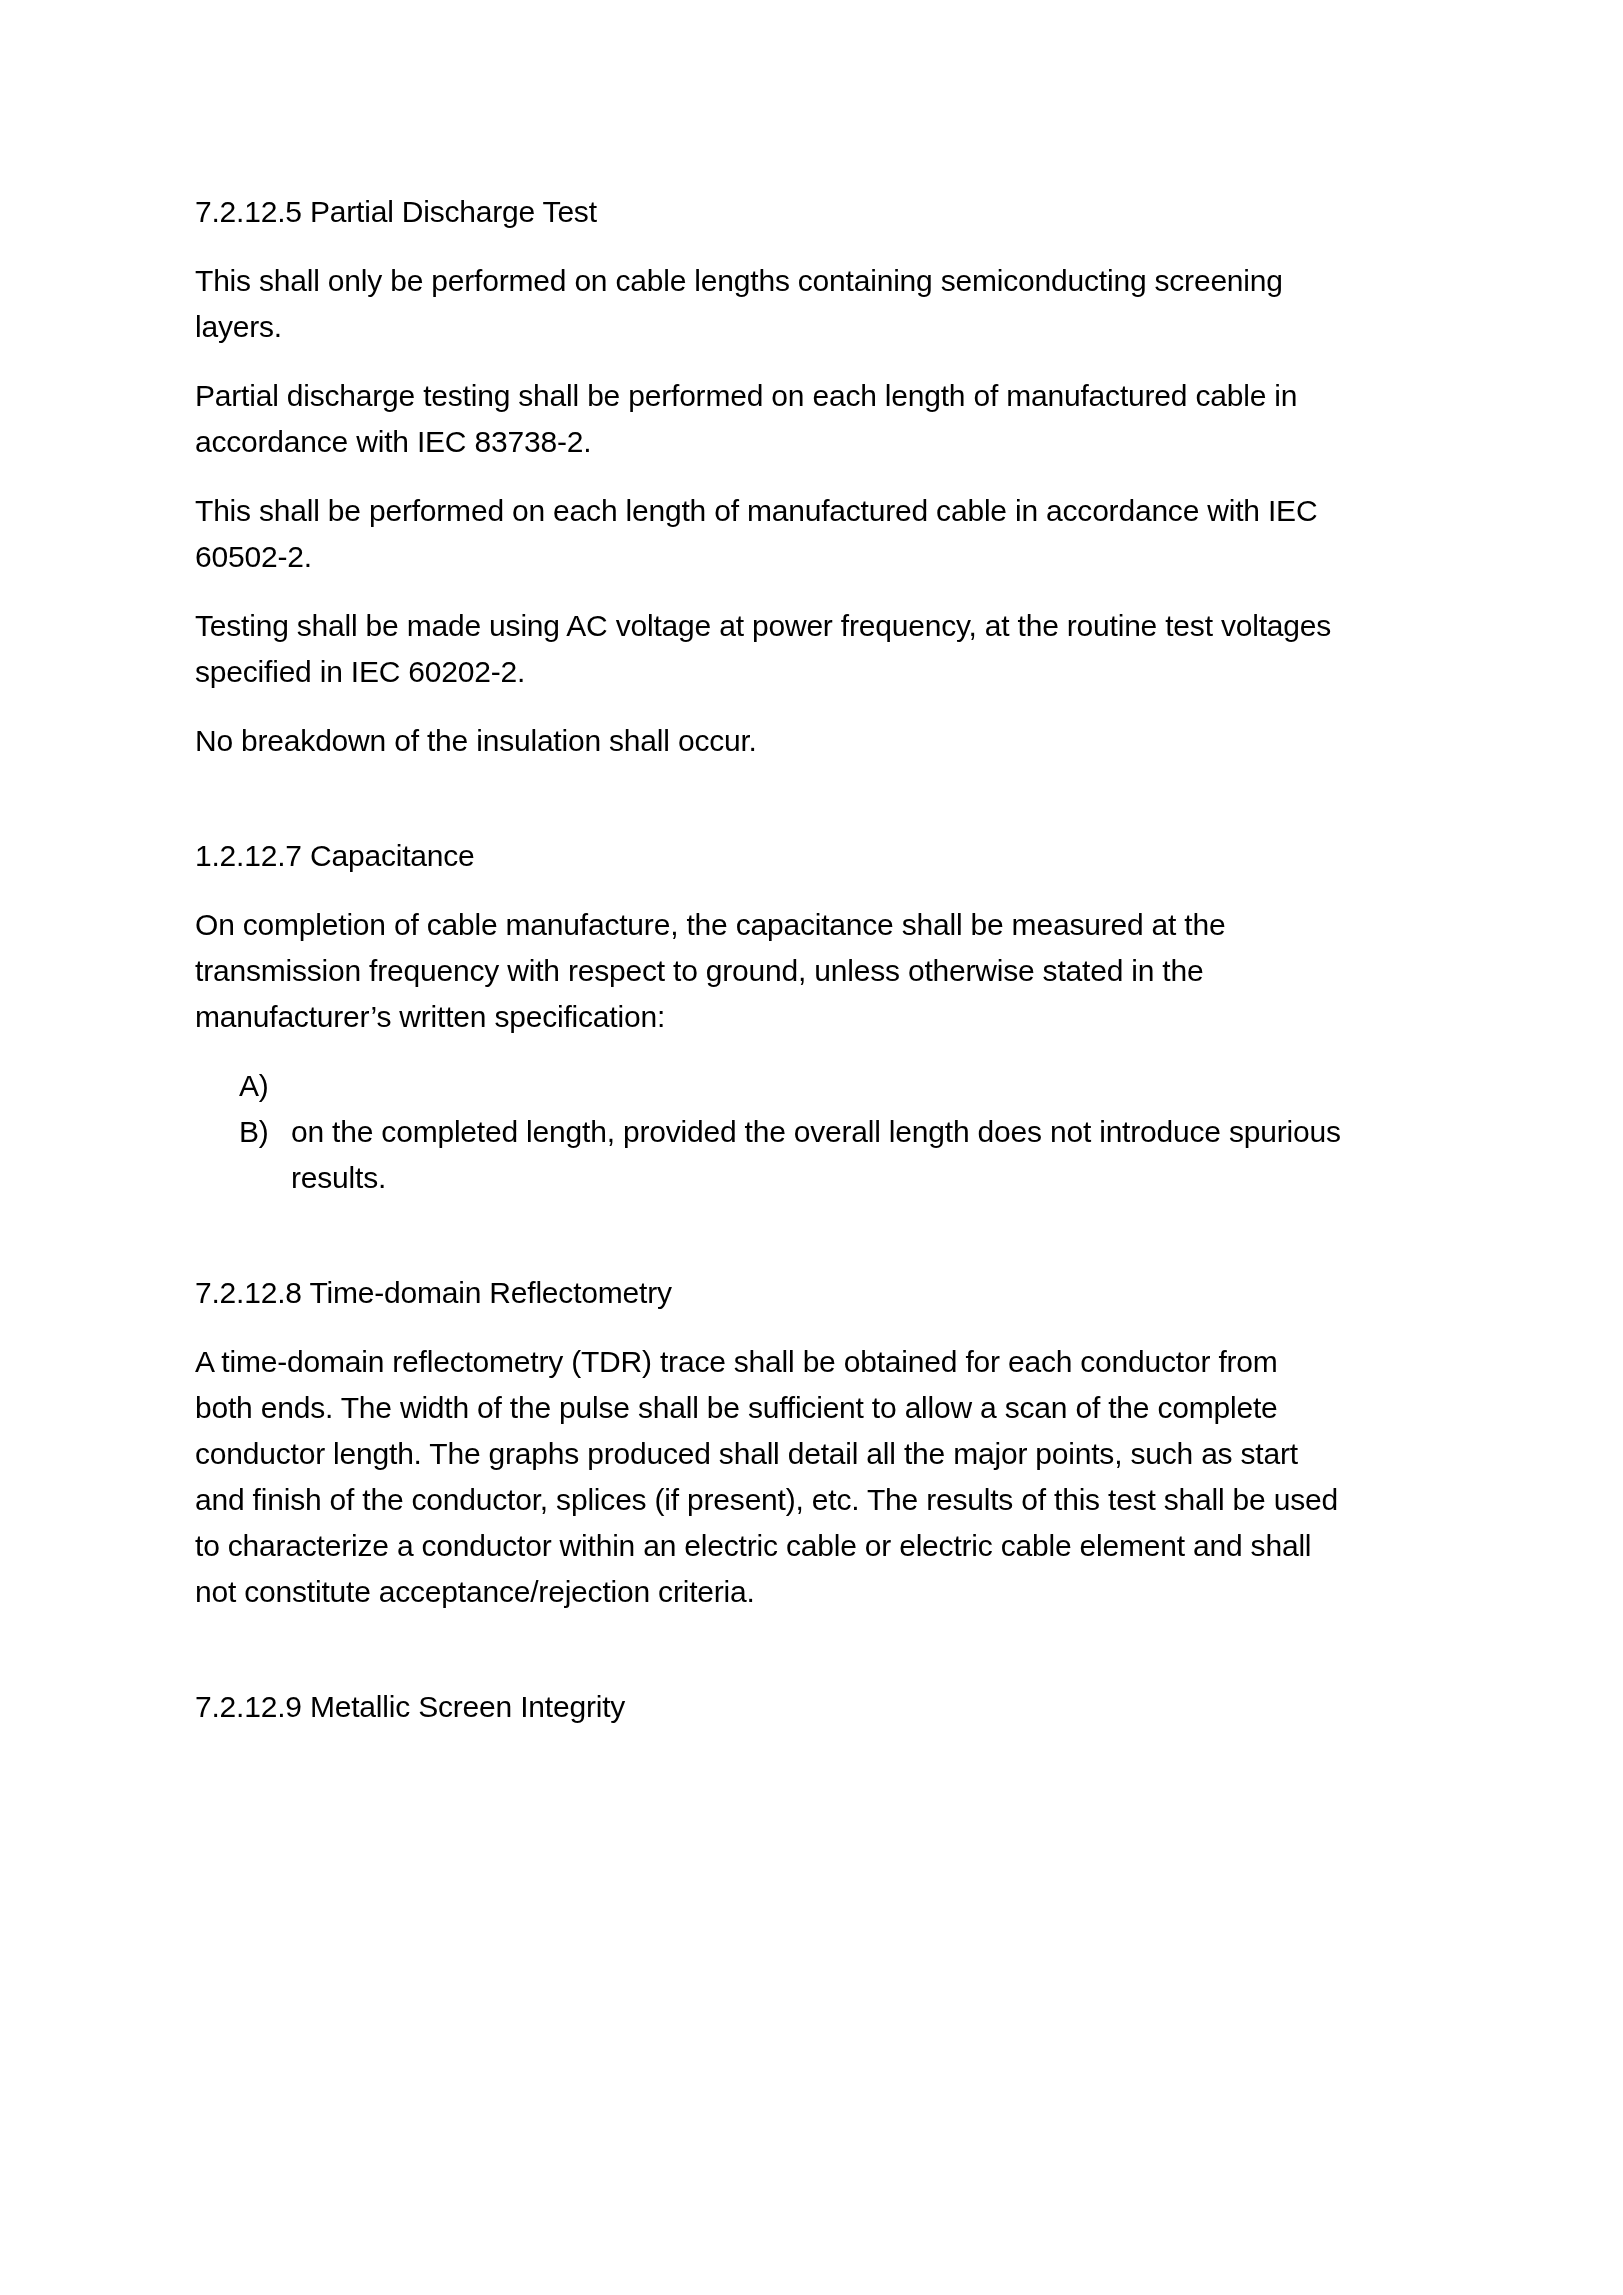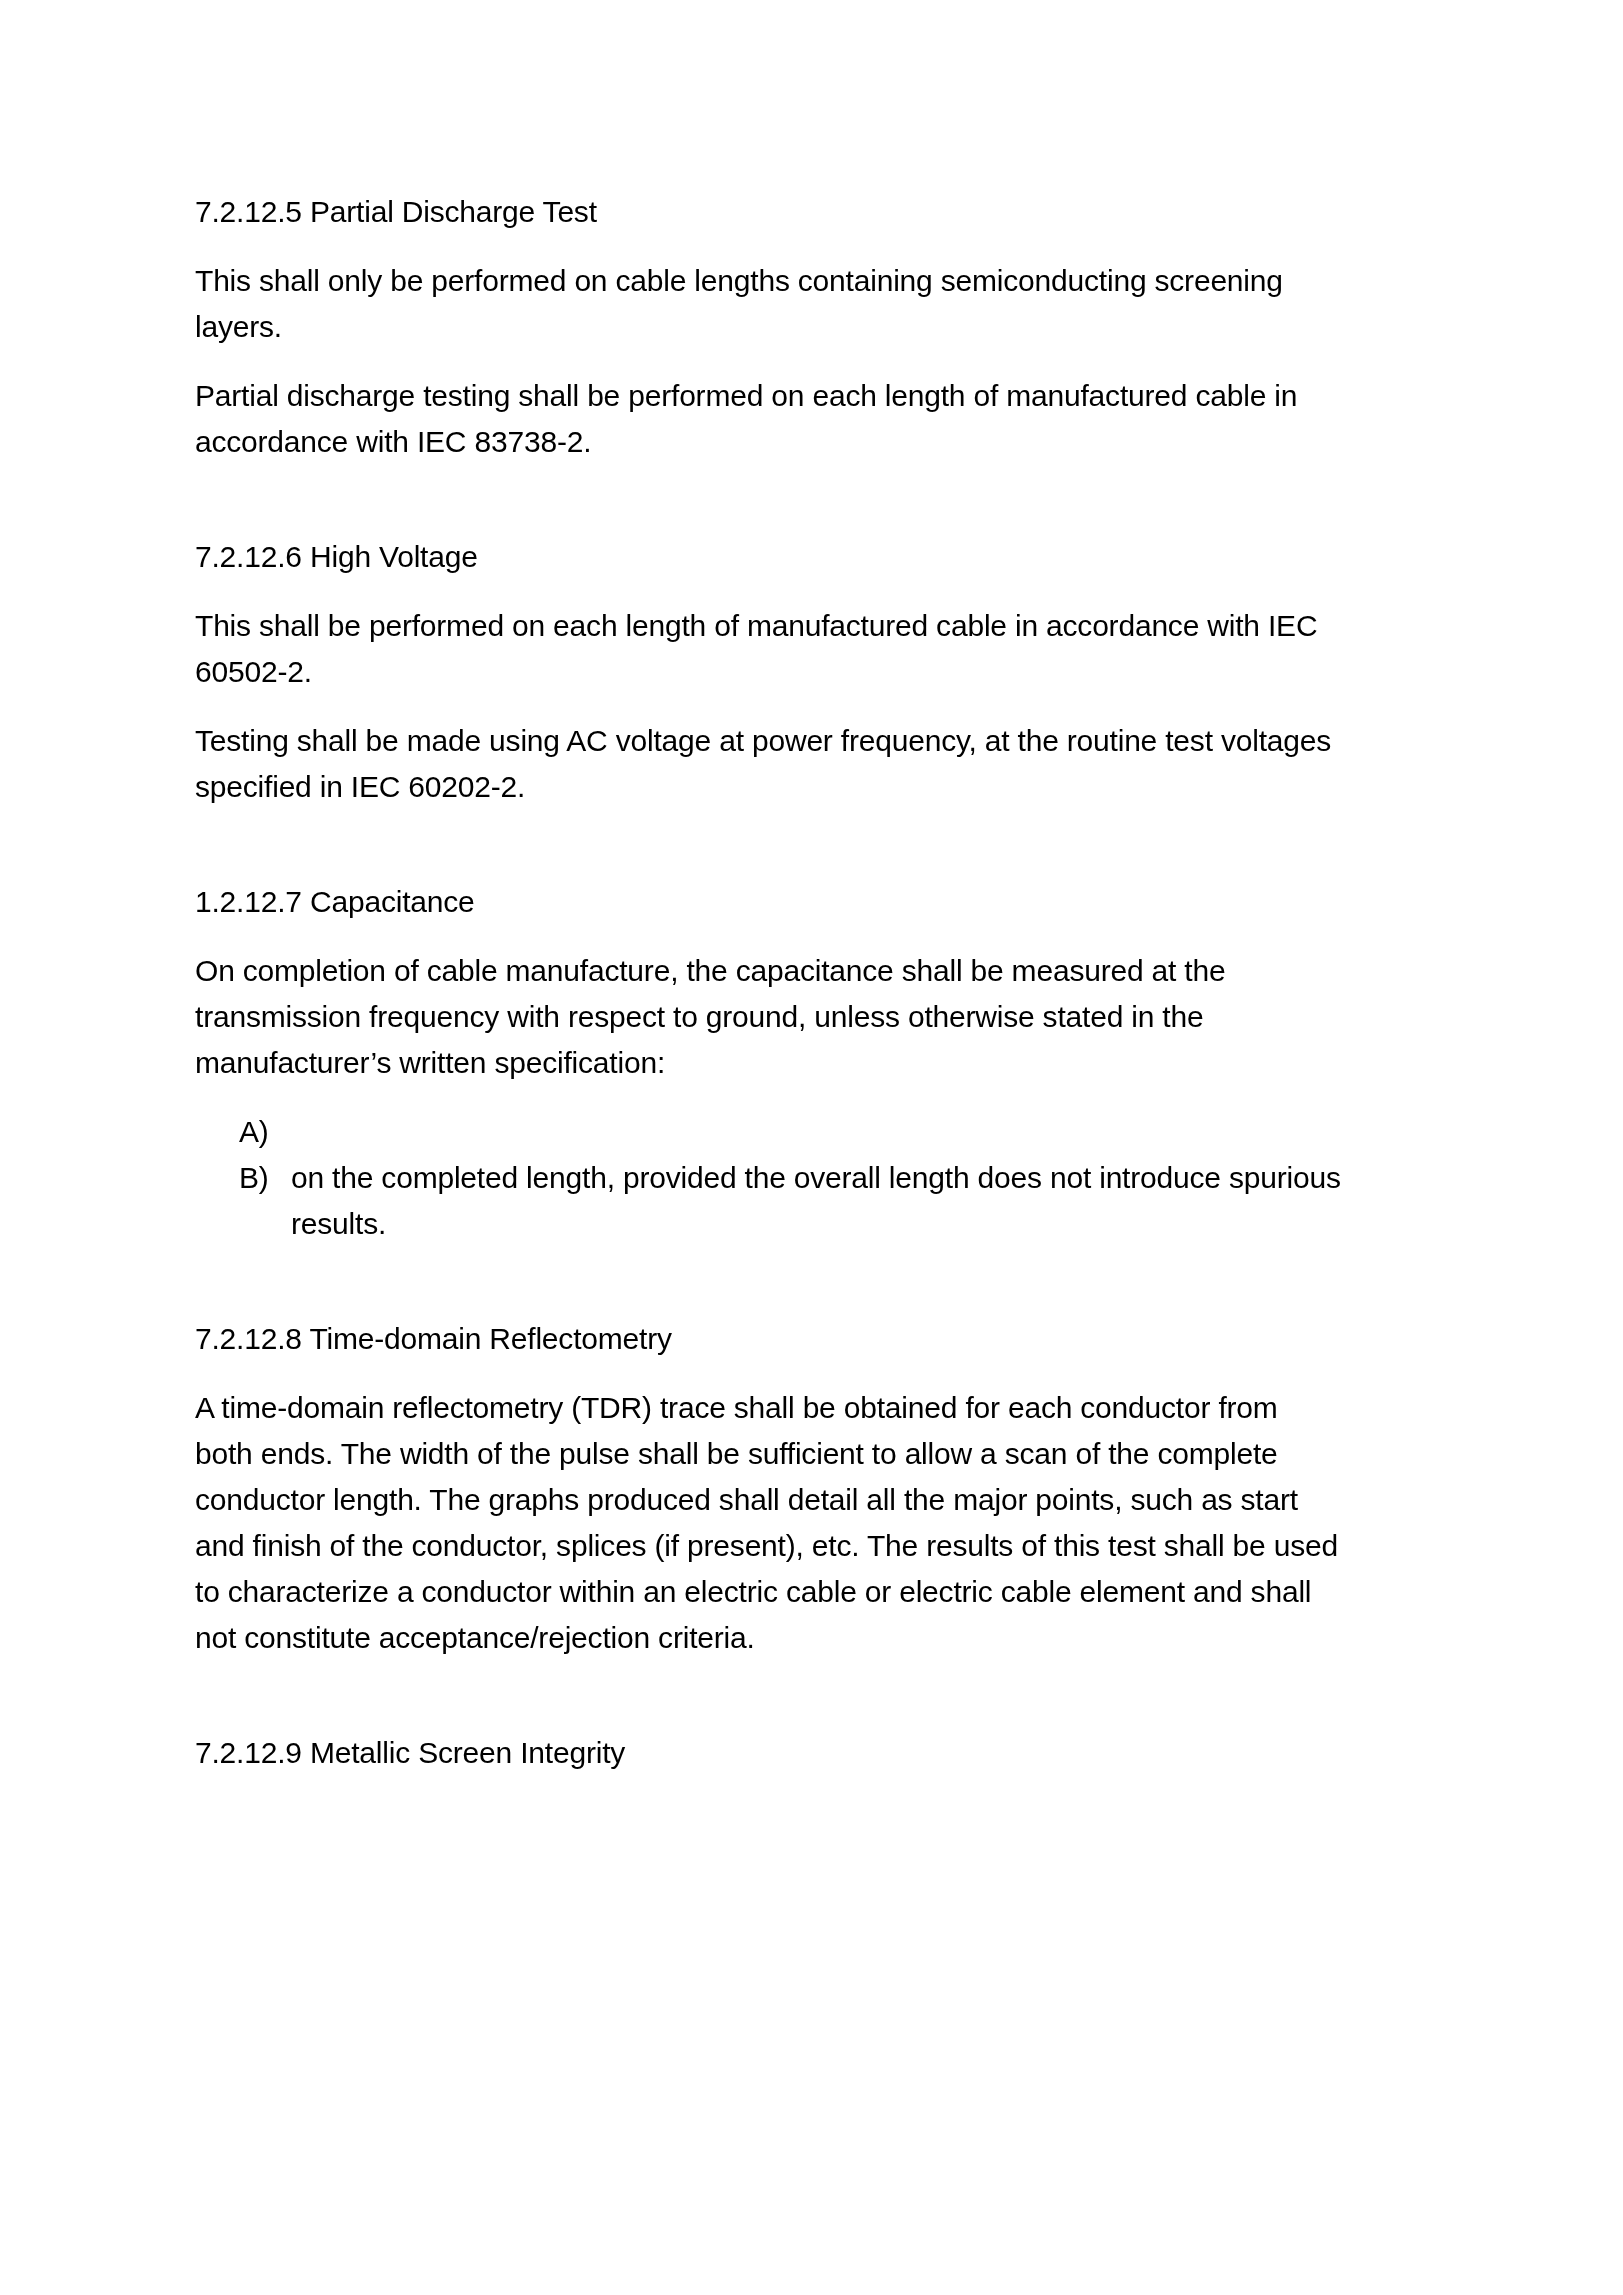--- a/index.html
+++ b/index.html
@@ -44,25 +44,25 @@
 
   <div class="section">
     <div class="heading">7.2.12.5 Partial Discharge Test</div>
     <div class="para">This shall only be performed on cable lengths containing semiconducting screening
 layers.</div>
     <div class="para">Partial discharge testing shall be performed on each length of manufactured cable in
 accordance with IEC 83738-2.</div>
   </div>
 
   <div class="section">
-    <div class="heading">7.2.12.6 High Voltage</div>
     <div class="para">This shall be performed on each length of manufactured cable in accordance with IEC
 60502-2.</div>
     <div class="para">Testing shall be made using AC voltage at power frequency, at the routine test voltages
 specified in IEC 60202-2.</div>
+    <div class="para">No breakdown of the insulation shall occur.</div>
   </div>
 
   <div class="section">
     <div class="heading">1.2.12.7 Capacitance</div>
     <div class="para">On completion of cable manufacture, the capacitance shall be measured at the
 transmission frequency with respect to ground, unless otherwise stated in the
 manufacturer’s written specification:</div>
     <ul class="list">
       <li class="list-item">
         <span class="marker">A)</span>

